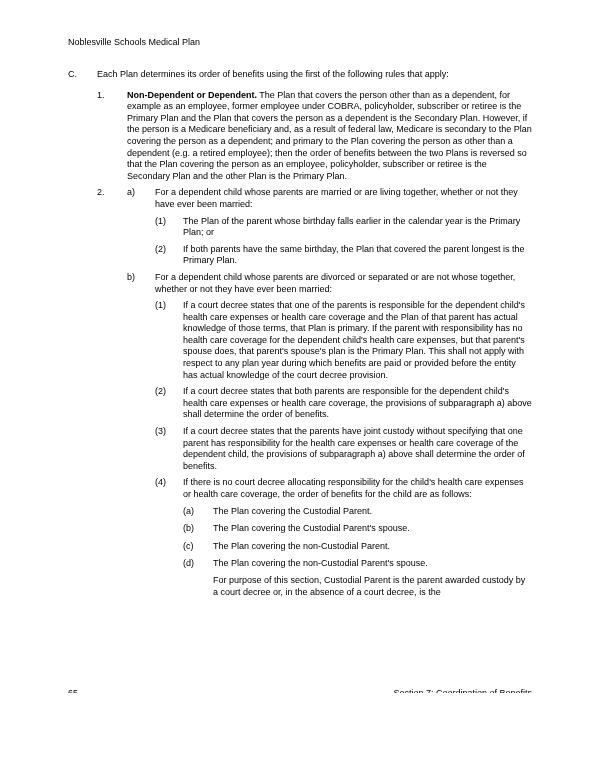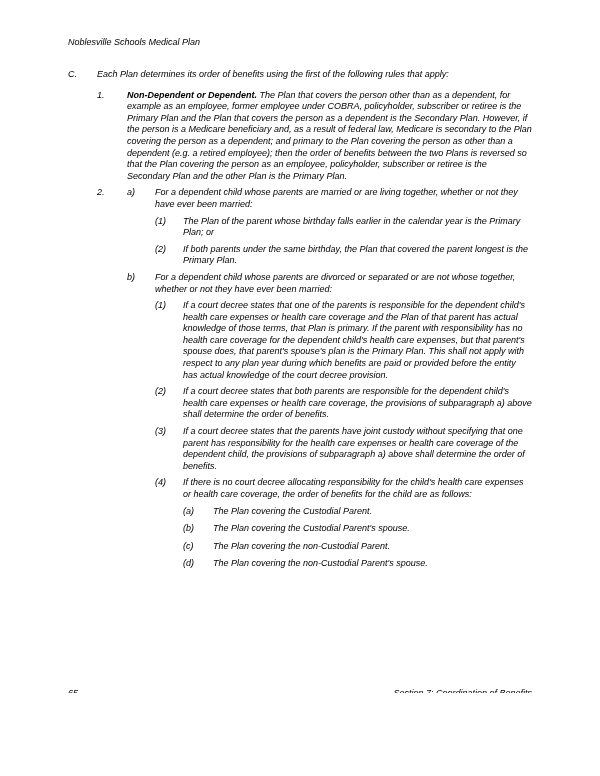--- a/index.html
+++ b/index.html
@@ -10,21 +10,20 @@
     font-size: 9px;
     line-height: 11.6px;
     color: #000000;
   }
   .page {
     position: relative;
     width: 600px;
     height: 693px;
     background: #ffffff;
     overflow: hidden;
-    font-style: italic;
   }
   .header {
     position: absolute;
     left: 68px;
     top: 37px;
   }
   .content {
     position: absolute;
     left: 68px;
     right: 68px;
@@ -87,21 +86,21 @@
                 <div class="row blk">
                   <span class="lbl w28">(1)</span>
                   <div class="txt">
                       <p>The Plan of the parent whose birthday falls earlier in the calendar year is the Primary Plan; or</p>
                     </div>
                 </div>
 
                 <div class="row blk">
                   <span class="lbl w28">(2)</span>
                   <div class="txt">
-                      <p>If both parents under the same birthday, the Plan that covered the parent longest is the Primary Plan.</p>
+                      <p>If both parents have the same birthday, the Plan that covered the parent longest is the Primary Plan.</p>
                     </div>
                 </div>
 
               </div>
             </div>
 
             <div class="row blk">
               <span class="lbl w28">b)</span>
               <div class="txt">
                 <p class="blk">For a dependent child whose parents are divorced or separated or are not whose together, whether or not they have ever been married:</p>
@@ -153,20 +152,21 @@
                         </div>
                     </div>
 
                     <div class="row blk tight">
                       <span class="lbl w30">(d)</span>
                       <div class="txt">
                           <p>The Plan covering the non-Custodial Parent's spouse.</p>
                         </div>
                     </div>
 
+                    <p class="blk note">For purpose of this section, Custodial Parent is the parent awarded custody by a court decree or, in the absence of a court decree, is the</p>
 
                   </div>
                 </div>
 
               </div>
             </div>
 
           </div>
         </div>
 

